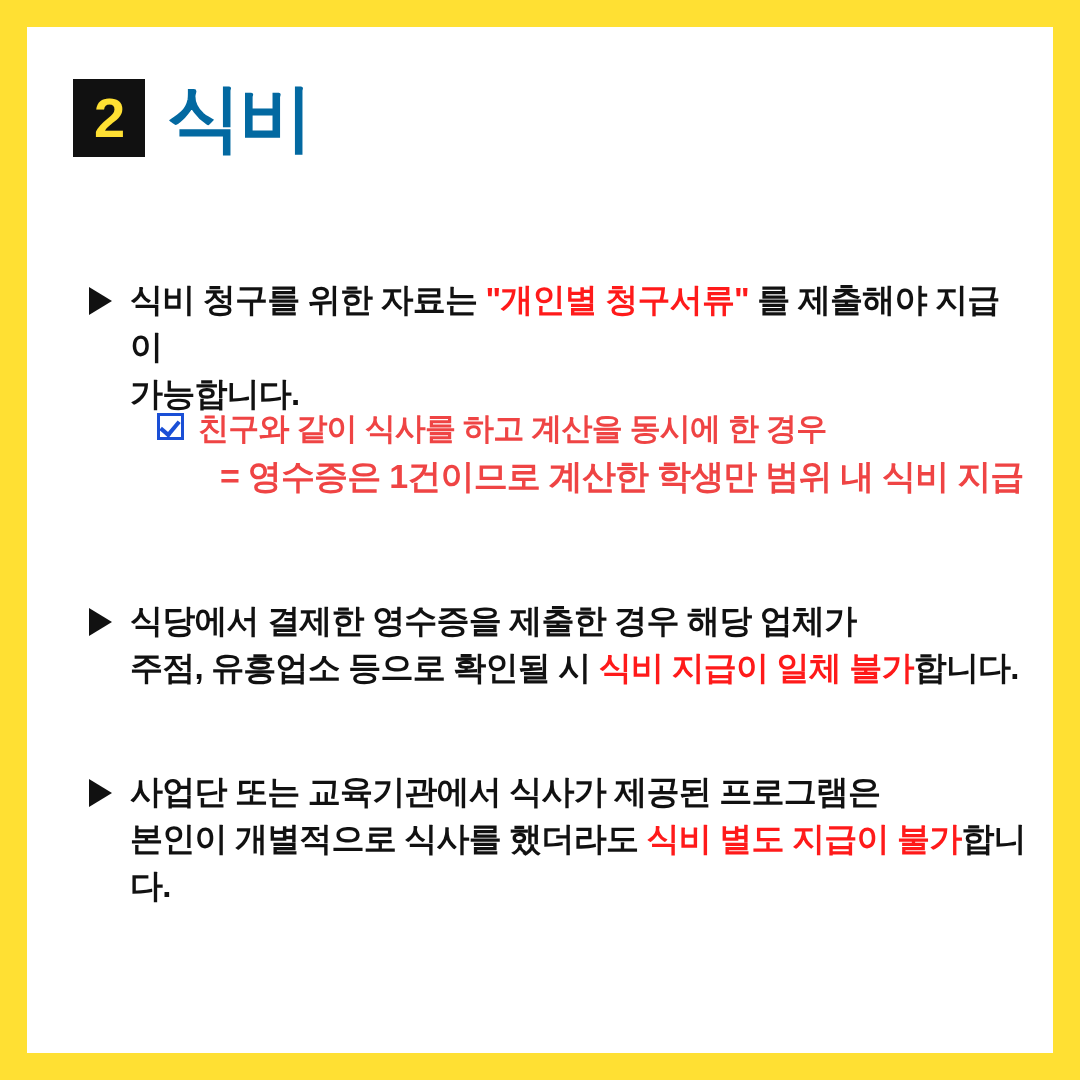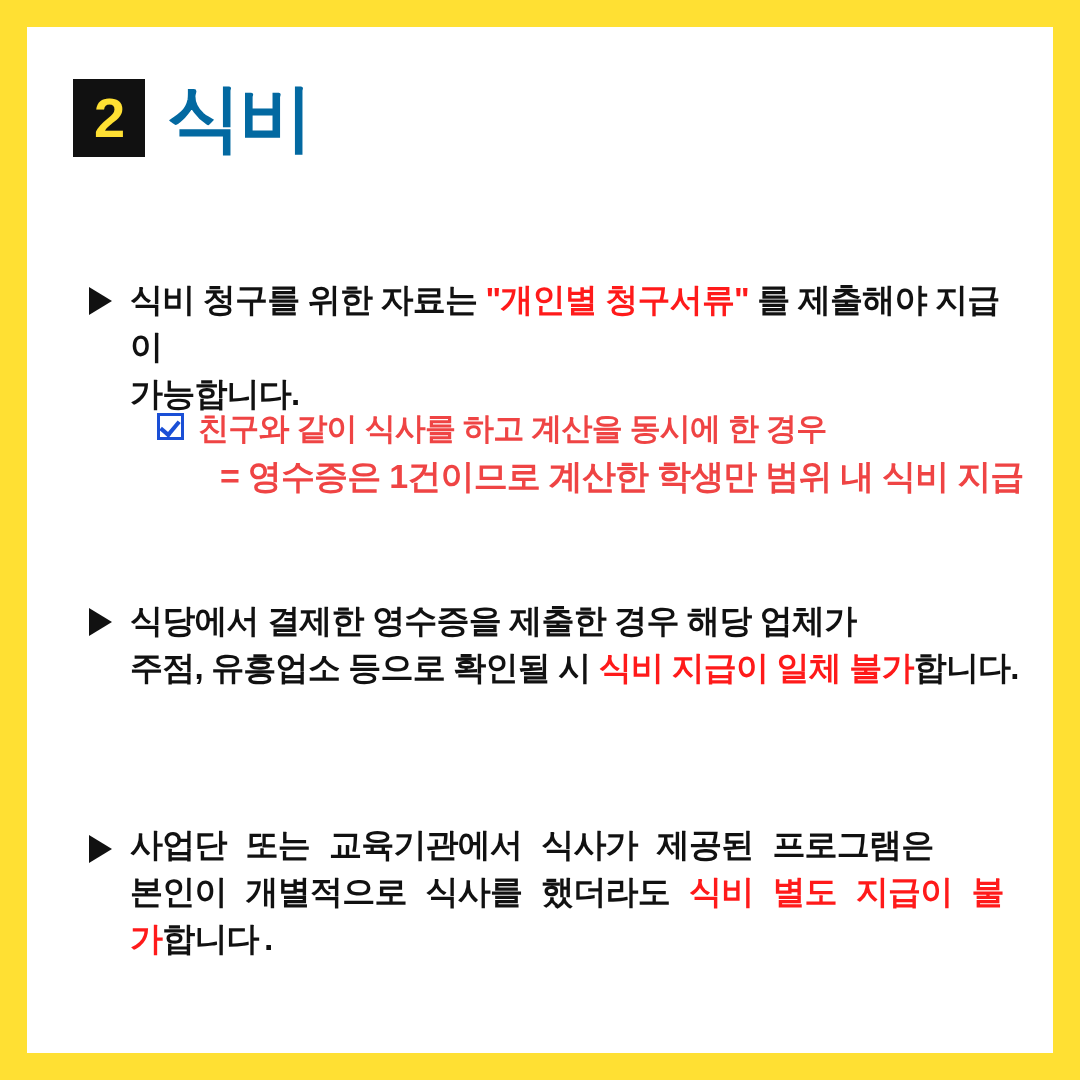--- a/index.html
+++ b/index.html
@@ -75,21 +75,21 @@
     font-weight: bold;
     color: #111111;
     line-height: 1.42;
     letter-spacing: -0.8px;
     white-space: pre-line;
   }
   .red { color: #FF1A1A; }
 
   #block1 { left: 62px; top: 250px; width: 920px; }
   #block2 { left: 62px; top: 555px; width: 940px; margin-top: 16px; }
-  #block3 { left: 62px; top: 798px; width: 940px; font-family: Liberation Mono, monospace; }
+  #block3 { left: 62px; top: 742px; width: 940px; }
 
   
   .check-block {
     position: absolute;
     left: 130px;
     top: 380px;
     display: flex;
     align-items: flex-start;
   }
   .checkbox {

